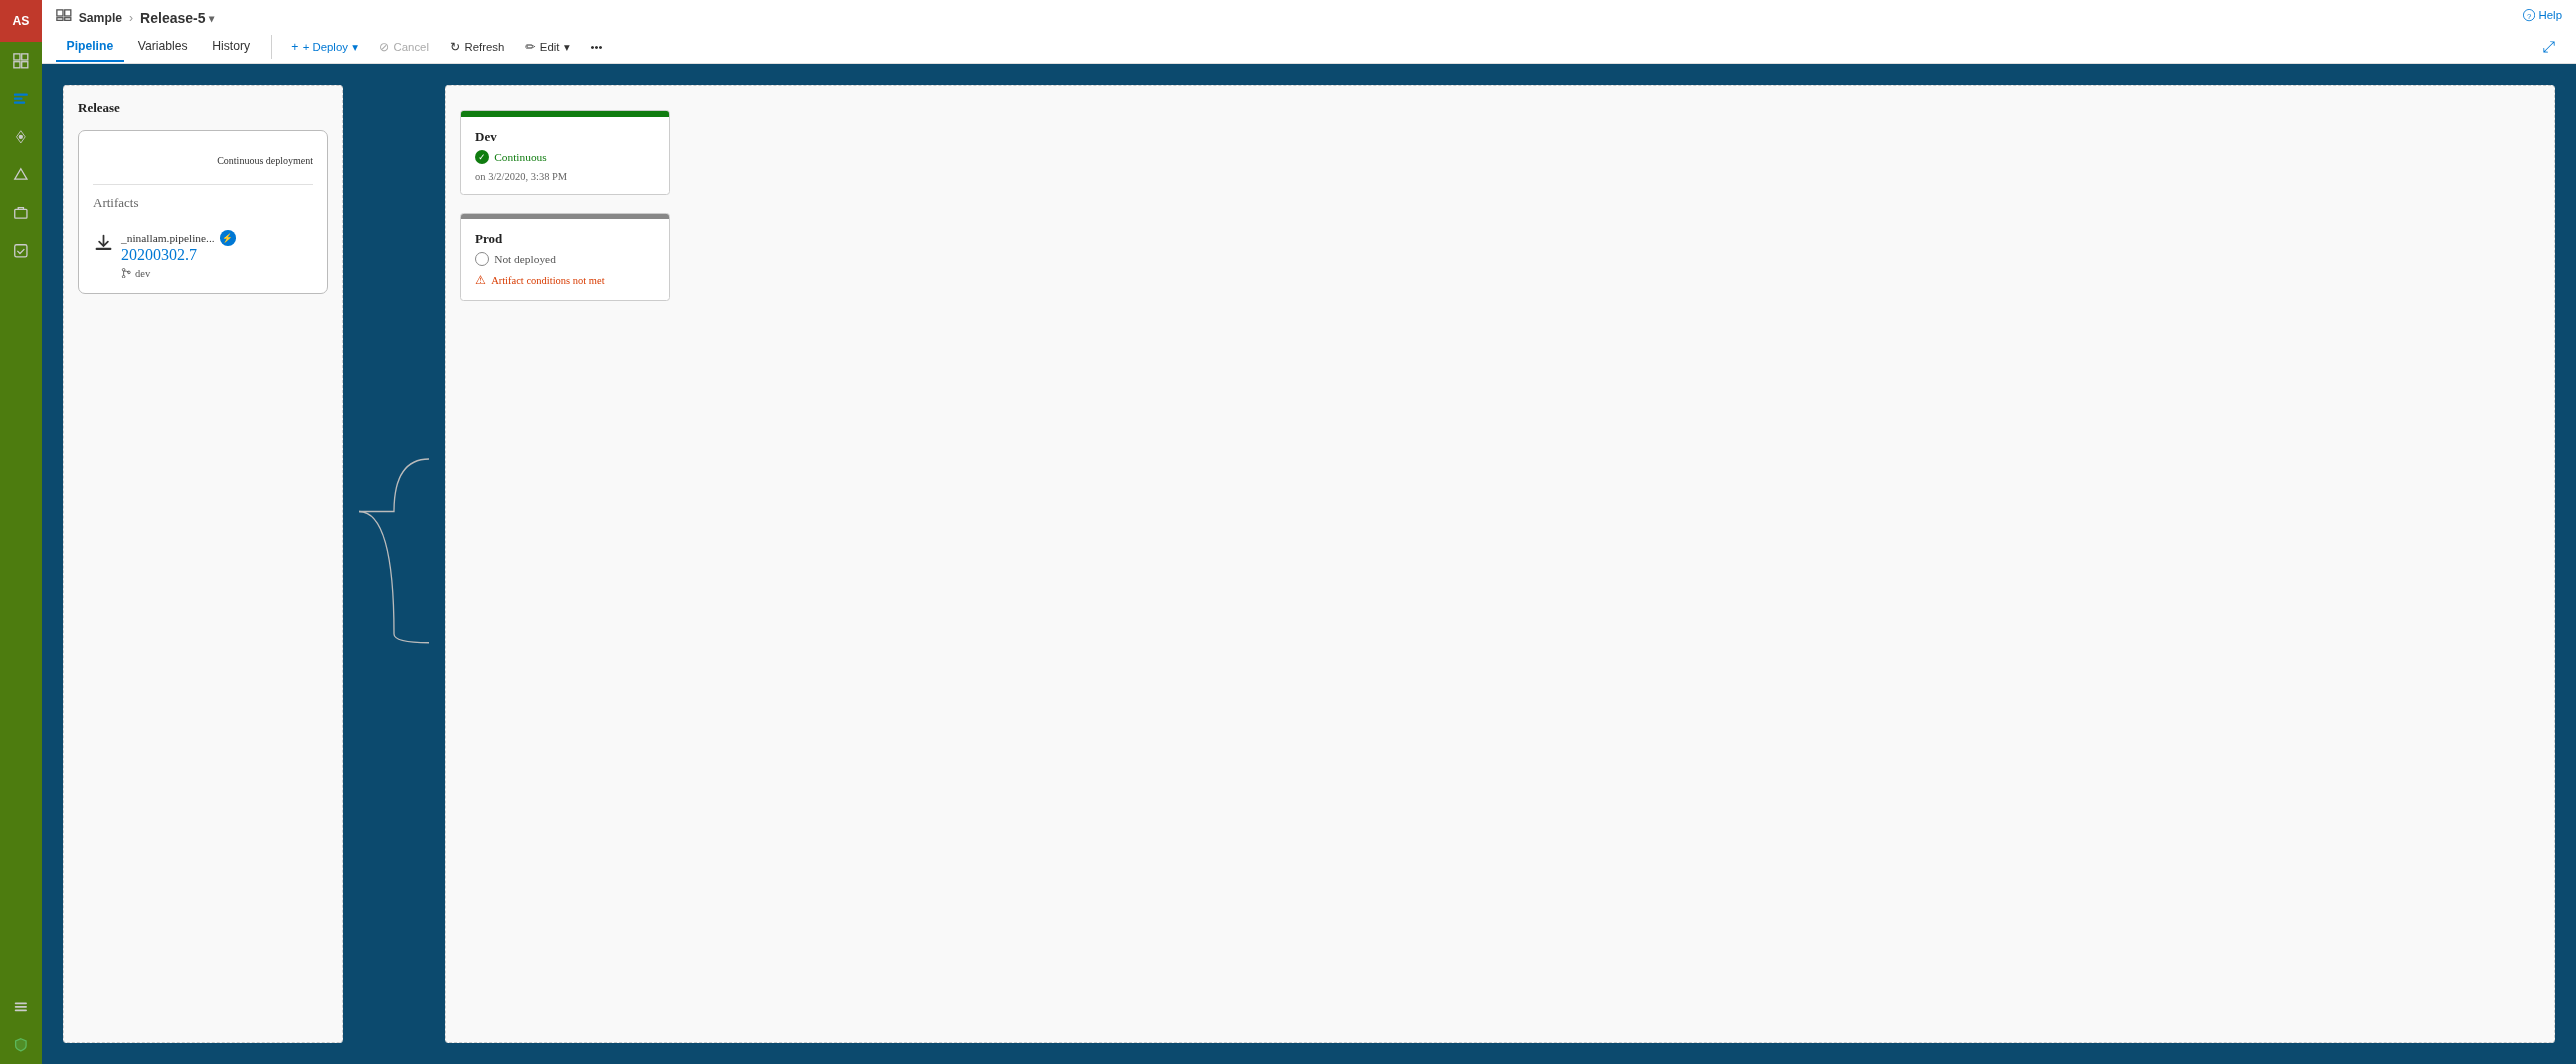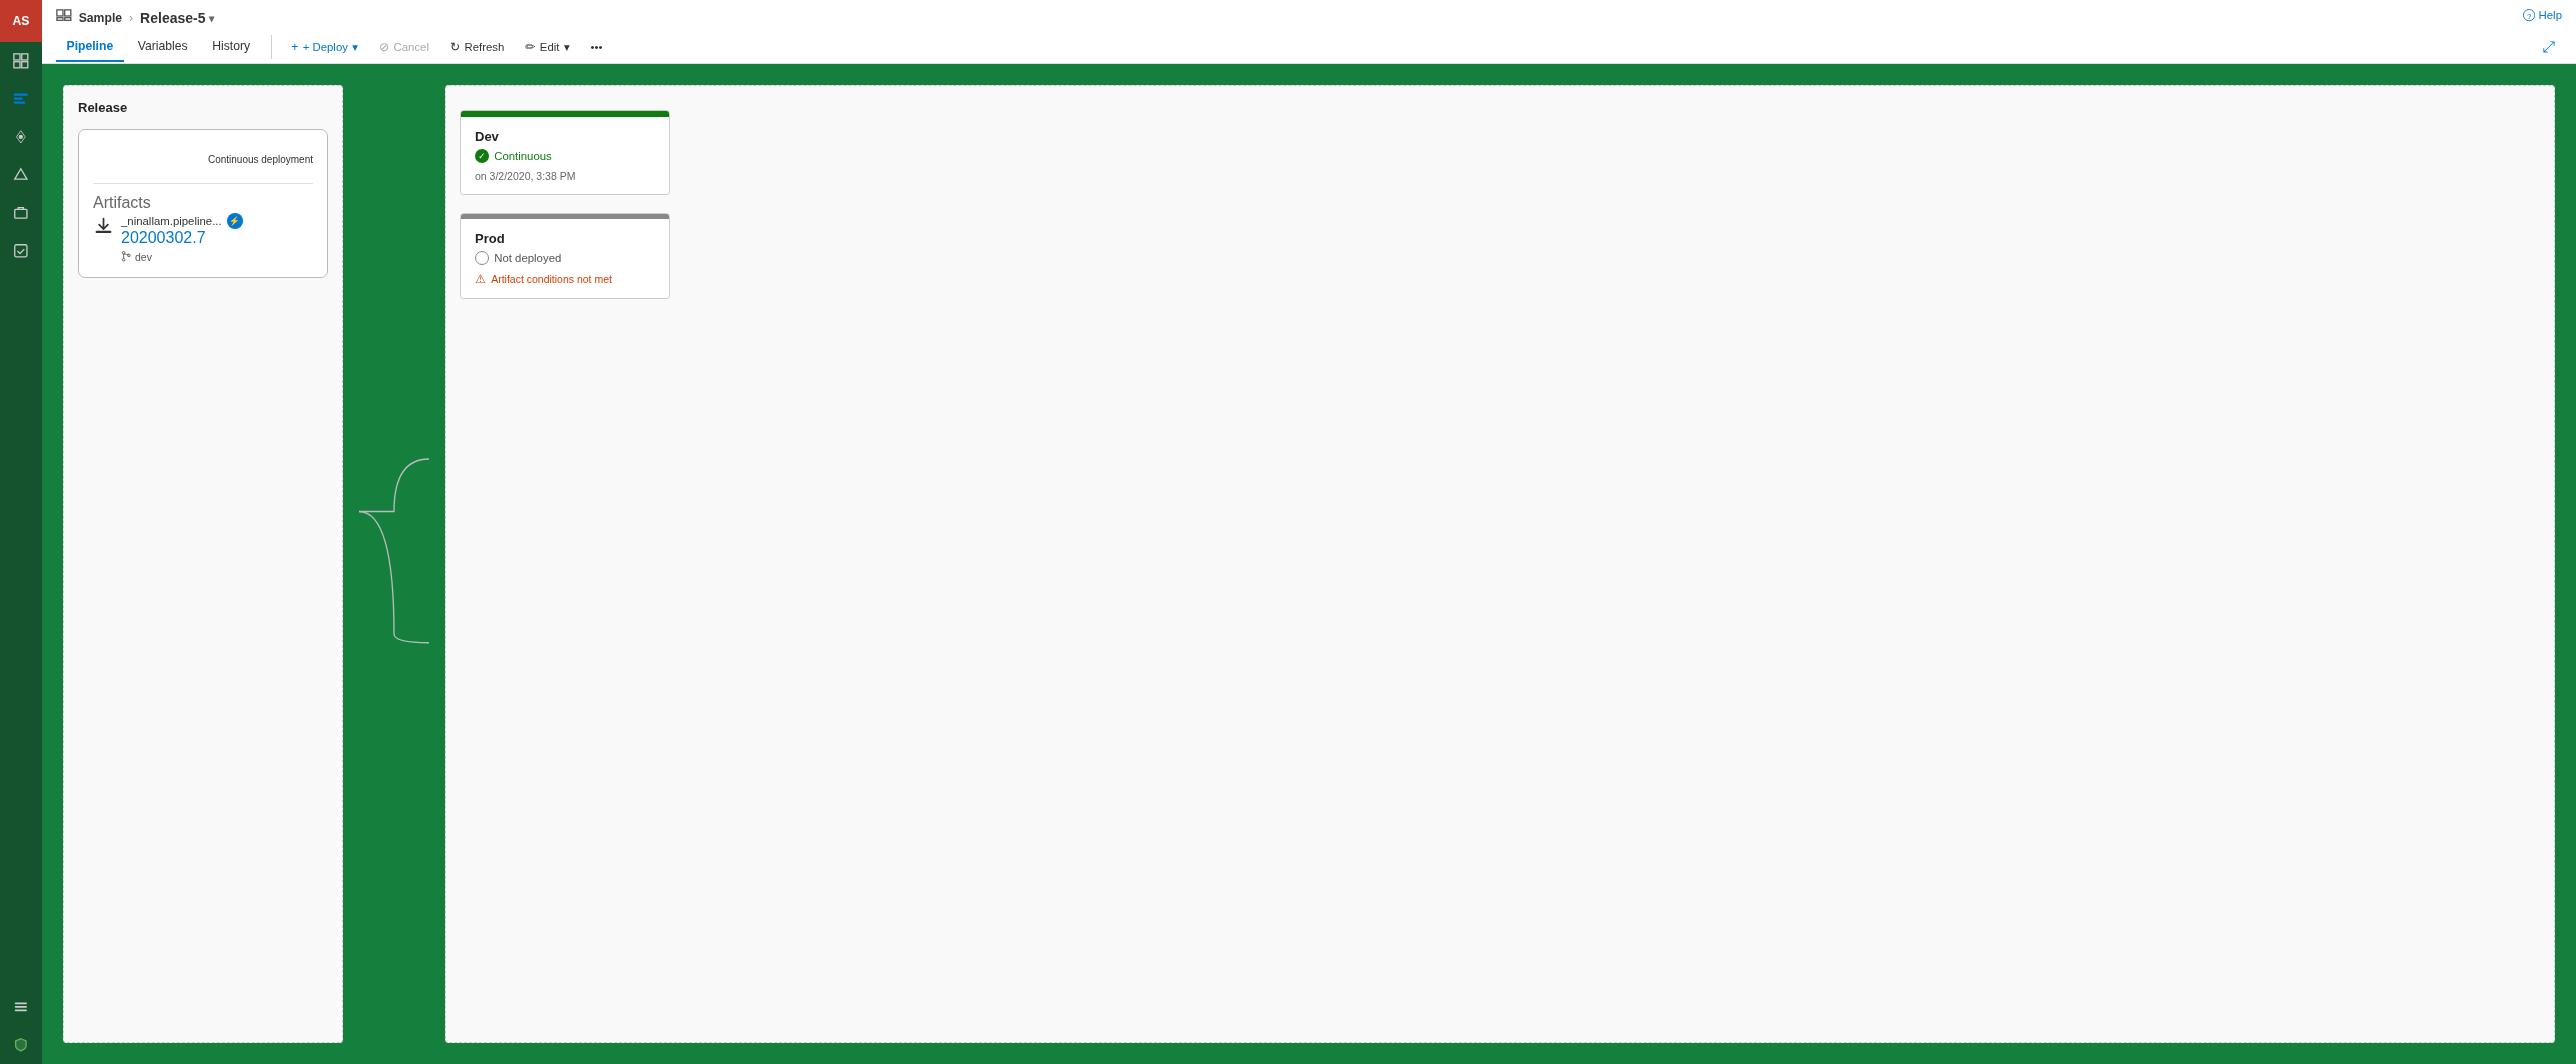--- a/index.html
+++ b/index.html
@@ -1,21 +1,21 @@
 <!DOCTYPE html>
 <html style="font-size:14px"><head>
   <meta charset="utf-8">
   <style>
     * { box-sizing: border-box; margin: 0; padding: 0; }
     body { font-family: 'Segoe UI', Arial, sans-serif; background: #f5f5f5; display: flex; height: 100vh; overflow: hidden; }
 
     
     .sidebar {
       width: 42px;
-      background: #14532d;
+      background: #4d7c0f;
       display: flex;
       flex-direction: column;
       align-items: center;
       padding-top: 0;
       flex-shrink: 0;
     }
     .sidebar-avatar {
       width: 42px;
       height: 42px;
       background: #c0392b;
@@ -137,25 +137,26 @@
       margin-left: auto;
       color: #0078d4;
       font-size: 15.7px;
       cursor: pointer;
       padding: 7px;
     }
 
     
     .canvas {
       flex: 1;
-      background: #15803d;
+      background: #0c4a6e;
       overflow: auto;
       padding: 21px;
       display: flex;
       gap: 16px;
+      font-family: Liberation Serif, serif;
     }
 
     
     .release-panel {
       border: 1.3px dashed #ccc;
       border-radius: 3.5px;
       padding: 14px;
       background: #f9f9f9;
       width: 280px;
       min-height: 419px;
@@ -180,23 +181,23 @@
     .continuous-deployment {
       font-size: 10px;
       font-weight: 500;
       color: #333;
       padding: 10.5px 0 17.5px 0;
       border-bottom: 0.9px solid #e0e0e0;
       text-align: right;
     }
     .artifacts-section { padding-top: 10.5px; }
     .artifacts-label {
-      font-size: 16px;
+      font-size: 13px;
       color: #666;
-      margin-bottom: 1px;
+      margin-bottom: 19px;
     }
     .artifact-item {
       display: flex;
       align-items: flex-start;
       gap: 7px;
     }
     .artifact-icon { font-size: 19px; color: #333; margin-top: 1.7px; }
     .artifact-info { flex: 1; }
     .artifact-name {
       font-size: 11.4px;

